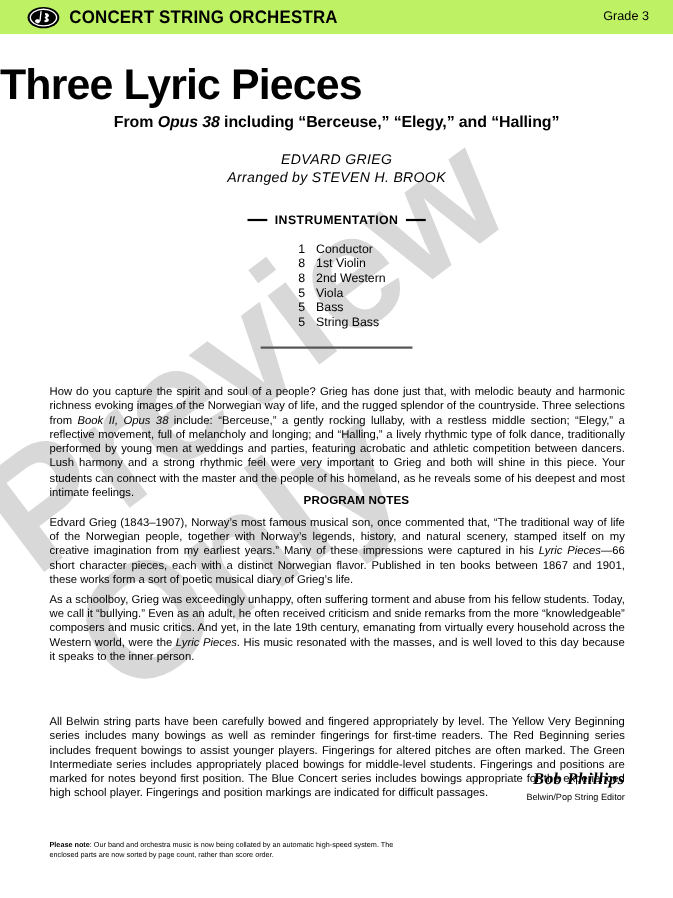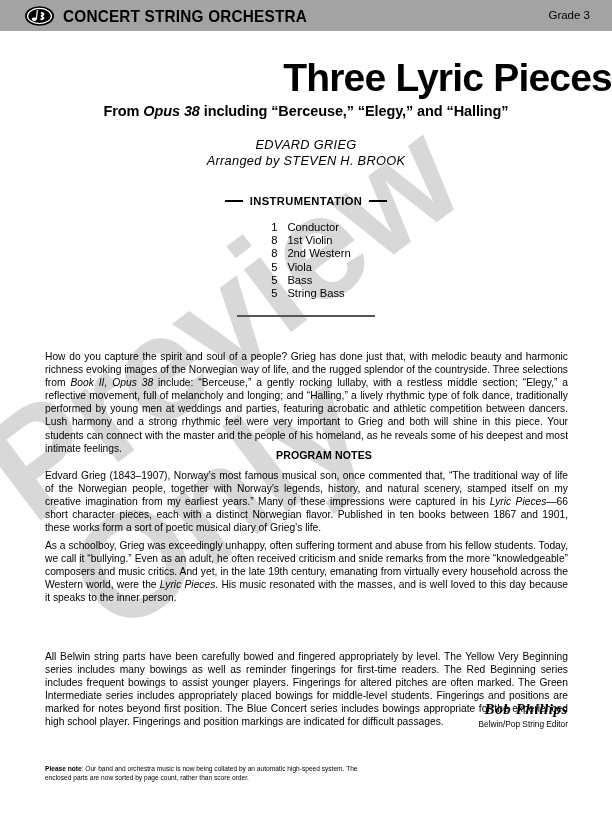--- a/index.html
+++ b/index.html
@@ -40,21 +40,21 @@
     color: #d8d8d8;
     white-space: nowrap;
   }
 
   
   #header-band {
     position: absolute;
     left: 0; top: 0;
     width: 612px;
     height: 31px;
-    background: #a3a3a3;
+    background: #bef264;
     z-index: 3;
   }
   #header-logo {
     position: absolute;
     left: 23px;
     top: 5px;
     width: 33px;
     height: 22px;
   }
   #header-title {
@@ -83,21 +83,21 @@
     position: absolute;
     left: 0; top: 0;
     width: 612px; height: 816px;
     z-index: 2;
   }
 
   #title-main {
     position: absolute;
     left: 0; right: 0;
     top: 58px;
-    text-align: right;
+    text-align: left;
     font-family: "Liberation Sans", sans-serif;
     font-weight: bold;
     font-size: 39px;
     letter-spacing: -0.8px;
     line-height: 1;
   }
   #title-sub {
     position: absolute;
     left: 0; right: 0;
     top: 103px;

